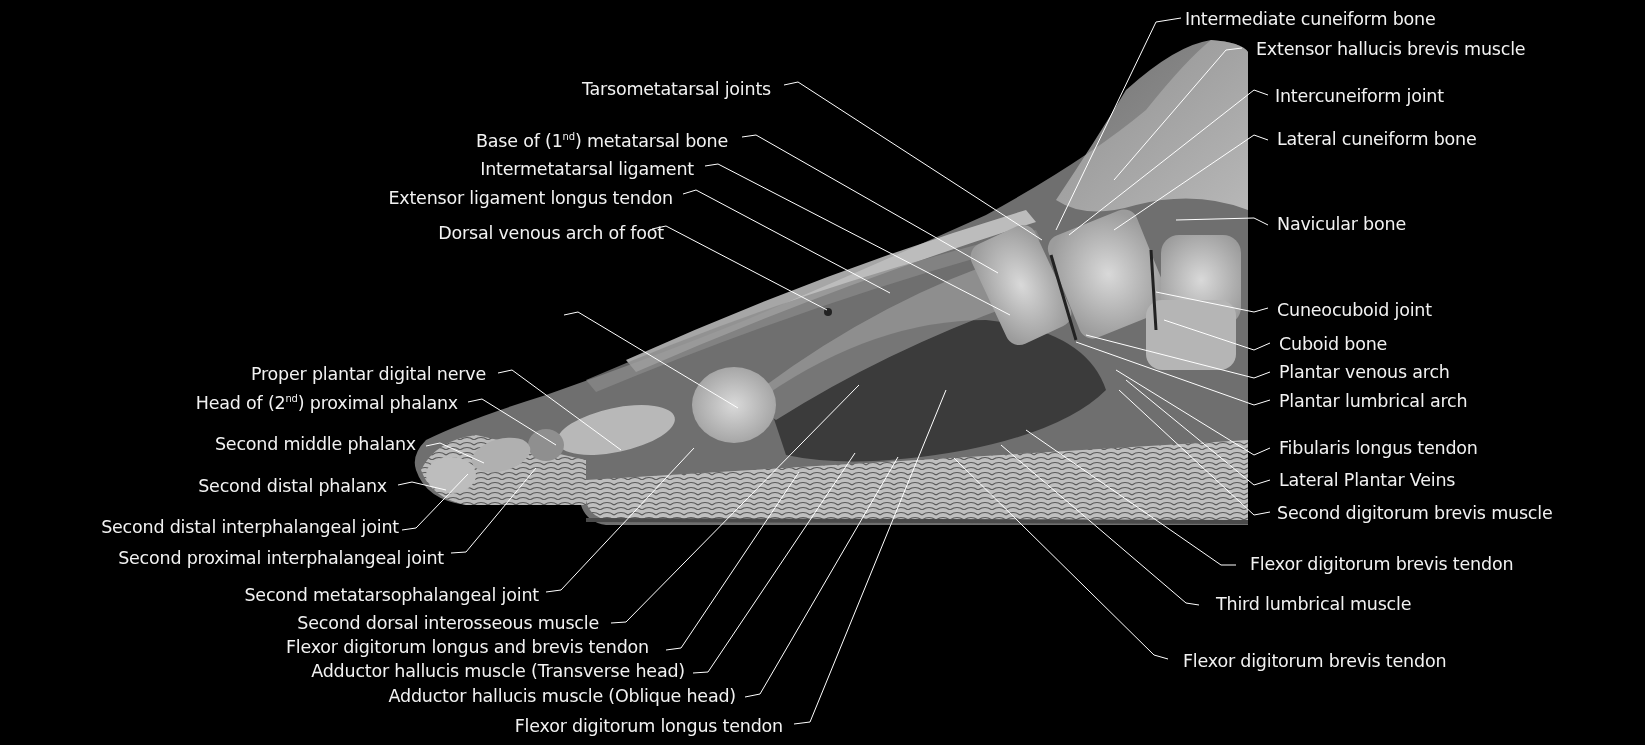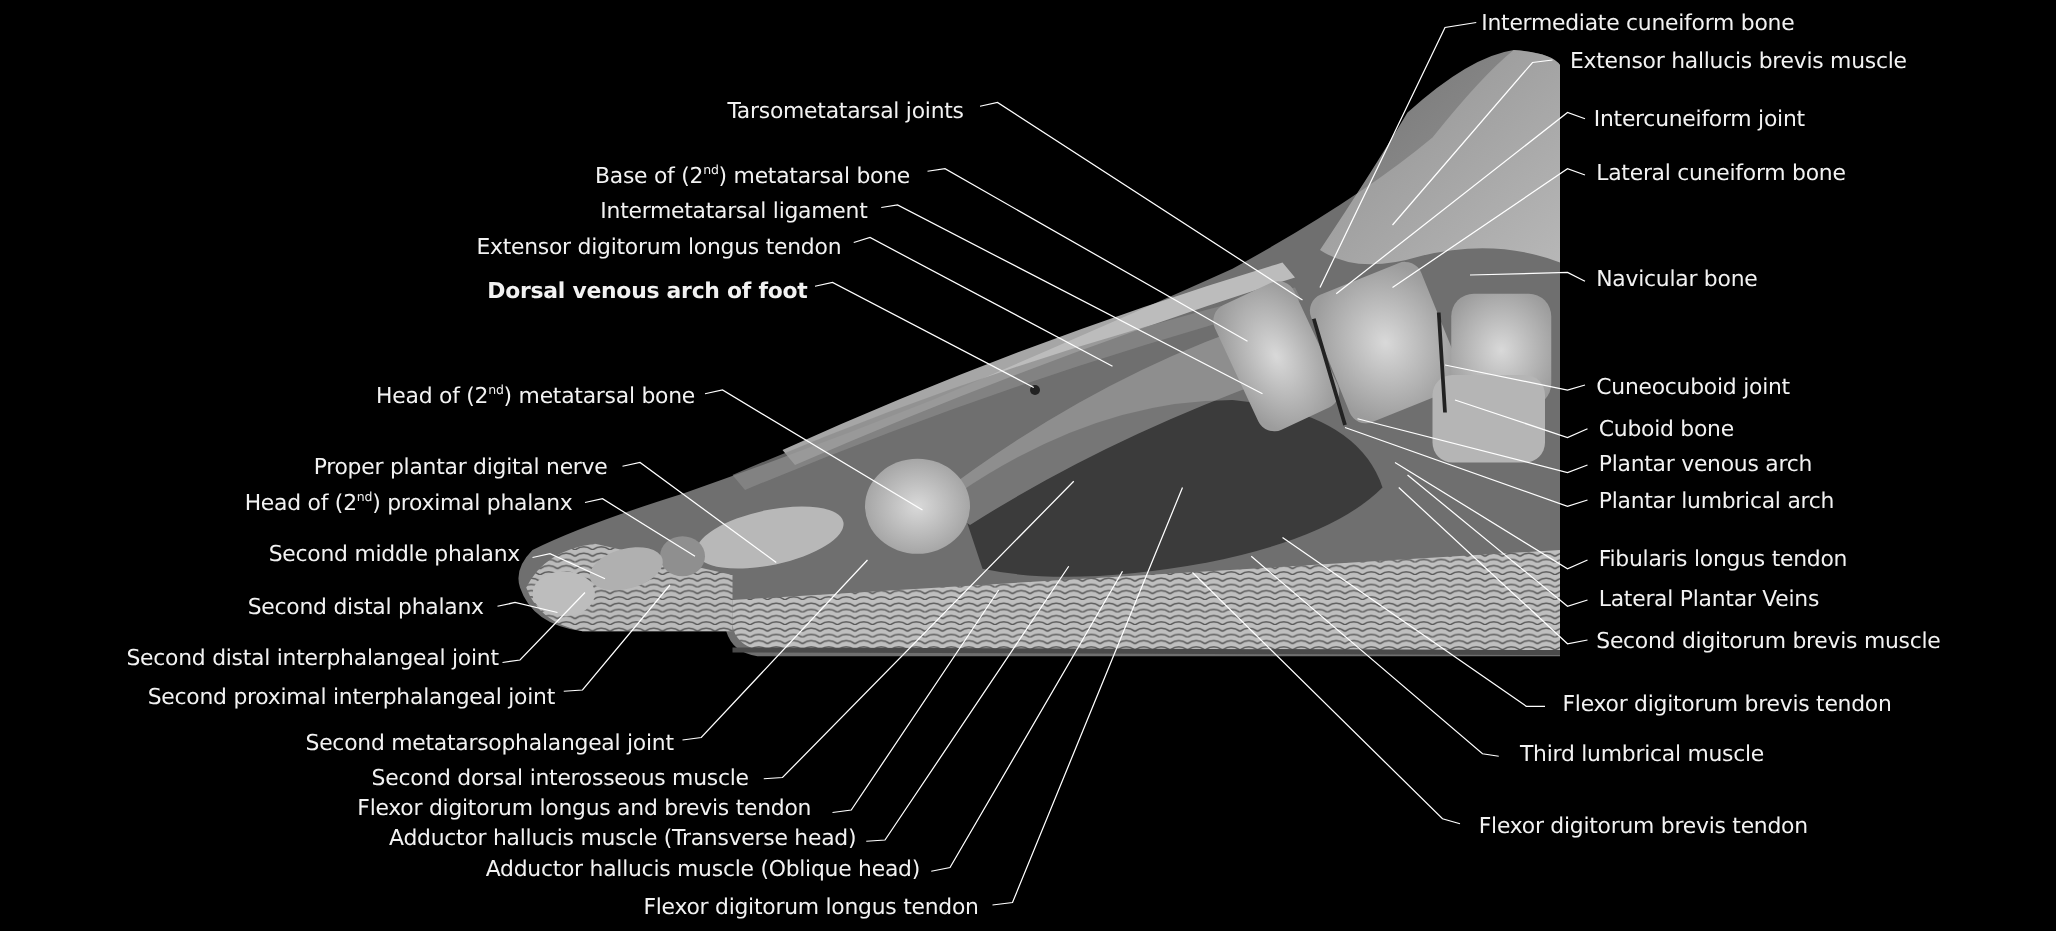--- a/index.html
+++ b/index.html
@@ -119,25 +119,24 @@
   <div class="lbl" style="left:1253px; top:362px;">Plantar venous arch</div>
   <div class="lbl" style="left:1253px; top:391px;">Plantar lumbrical arch</div>
   <div class="lbl" style="left:1253px; top:438px;">Fibularis longus tendon</div>
   <div class="lbl" style="left:1253px; top:470px;">Lateral Plantar Veins</div>
   <div class="lbl" style="left:1251px; top:503px;">Second digitorum brevis muscle</div>
   <div class="lbl" style="left:1224px; top:554px;">Flexor digitorum brevis tendon</div>
   <div class="lbl" style="left:1190px; top:594px;">Third lumbrical muscle</div>
   <div class="lbl" style="left:1157px; top:651px;">Flexor digitorum brevis tendon</div>
 
   <div class="lbl r" style="left:745px; top:79px;">Tarsometatarsal joints</div>
-  <div class="lbl r" style="left:702px; top:131px;"><span>Base of (2</span><sup>nd</sup><span>) metatarsal bone</span></div>
+  <div class="lbl r" style="left:702px; top:131px;"><span>Base of (1</span><sup>nd</sup><span>) metatarsal bone</span></div>
   <div class="lbl r" style="left:668px; top:159px;">Intermetatarsal ligament</div>
-  <div class="lbl r" style="left:647px; top:188px;">Extensor digitorum longus tendon</div>
-  <div class="lbl r" style="left:620px; top:223px;font-weight:bold;">Dorsal venous arch of foot</div>
-  <div class="lbl r" style="left:530px; top:307px;"><span>Head of (2</span><sup>nd</sup><span>) metatarsal bone</span></div>
+  <div class="lbl r" style="left:647px; top:188px;">Extensor ligament longus tendon</div>
+  <div class="lbl r" style="left:638px; top:223px;">Dorsal venous arch of foot</div>
   <div class="lbl r" style="left:460px; top:364px;">Proper plantar digital nerve</div>
   <div class="lbl r" style="left:432px; top:393px;"><span>Head of (2</span><sup>nd</sup><span>) proximal phalanx</span></div>
   <div class="lbl r" style="left:390px; top:434px;">Second middle phalanx</div>
   <div class="lbl r" style="left:361px; top:476px;">Second distal phalanx</div>
   <div class="lbl r" style="left:373px; top:517px;">Second distal interphalangeal joint</div>
   <div class="lbl r" style="left:418px; top:548px;">Second proximal interphalangeal joint</div>
   <div class="lbl r" style="left:513px; top:585px;">Second metatarsophalangeal joint</div>
   <div class="lbl r" style="left:573px; top:613px;">Second dorsal interosseous muscle</div>
   <div class="lbl r" style="left:623px; top:637px;">Flexor digitorum longus and brevis tendon</div>
   <div class="lbl r" style="left:659px; top:661px;">Adductor hallucis muscle (Transverse head)</div>

